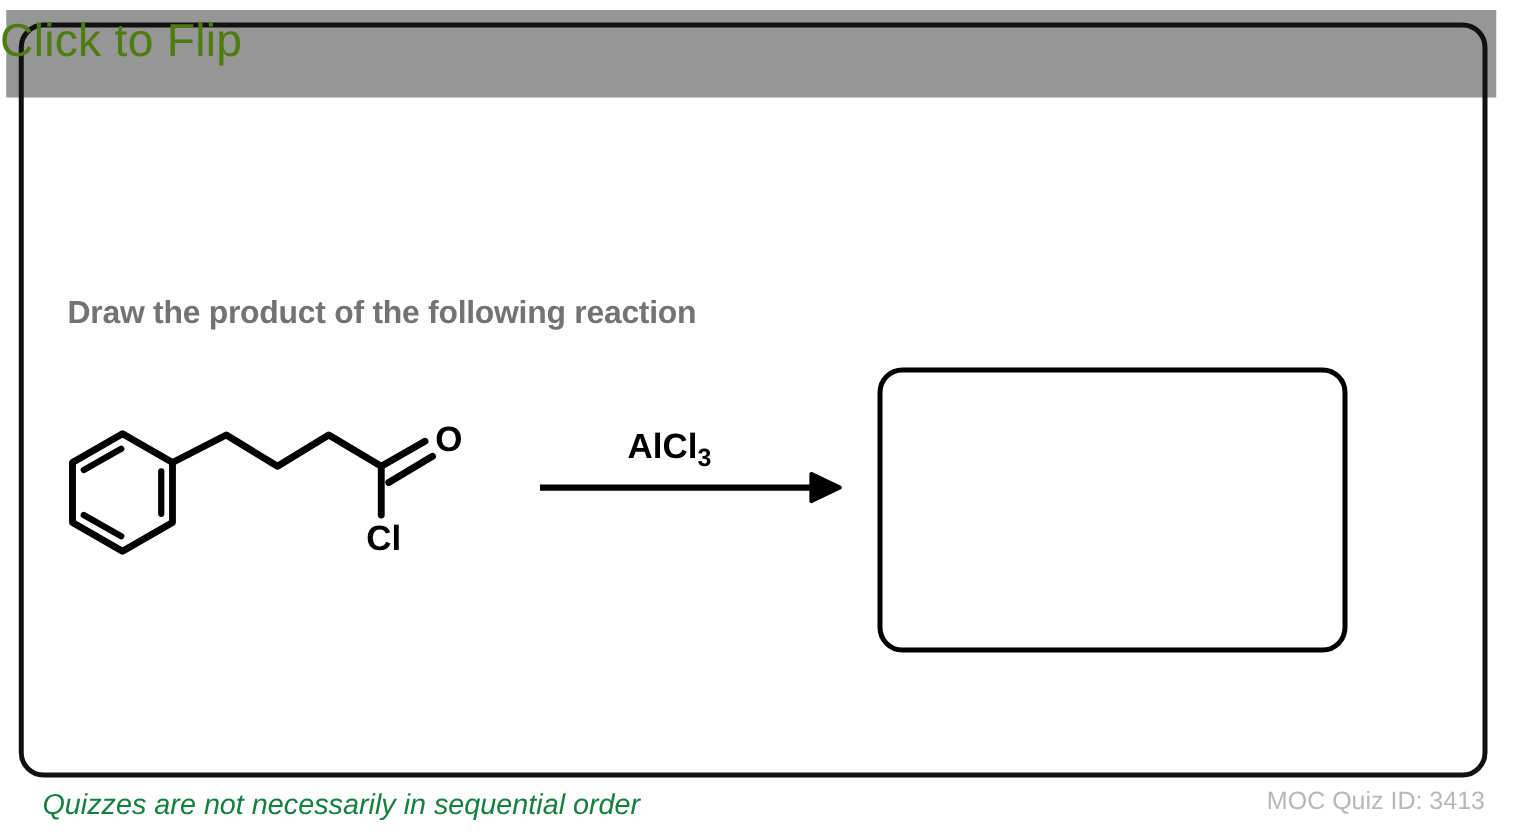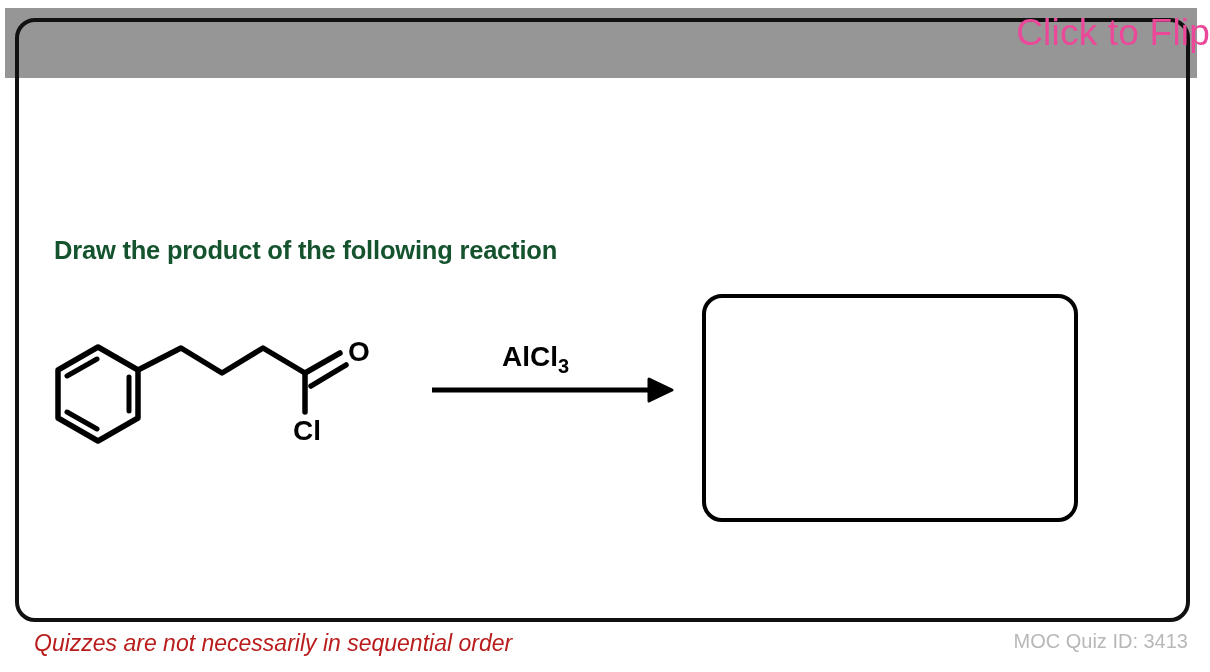--- a/index.html
+++ b/index.html
@@ -46,22 +46,22 @@
     box-sizing: border-box;
     background: transparent;
     z-index: 2;
   }
 
   .card-title {
     position: absolute;
     left: 0;
     top: 14px;
     width: 100%;
-    text-align: right;
-    color: #ec4899;
+    text-align: left;
+    color: #4d7c0f;
     font-size: 37px;
     font-weight: 400;
     letter-spacing: 0.2px;
     line-height: 1;
     z-index: 3;
     pointer-events: none;
   }
 
   
   .card-body {
@@ -73,21 +73,21 @@
     box-sizing: border-box;
     z-index: 3;
   }
 
   .prompt-text {
     position: absolute;
     left: 39px;
     top: 158px;
     font-size: 25.5px;
     font-weight: bold;
-    color: #14532d;
+    color: #737373;
     letter-spacing: -0.2px;
     white-space: nowrap;
   }
 
   
   .reaction-stage {
     position: absolute;
     left: 0;
     top: 0;
     width: 1175px;
@@ -135,21 +135,21 @@
     left: 0;
     top: 626px;
     width: 1210px;
     height: 46px;
     z-index: 4;
   }
   .footer-left {
     position: absolute;
     left: 34px;
     top: 4px;
-    color: #b91c1c;
+    color: #15803d;
     font-size: 23px;
     font-style: italic;
     white-space: nowrap;
   }
   .footer-right {
     position: absolute;
     right: 22px;
     top: 4px;
     color: #b8b8b8;
     font-size: 20px;

